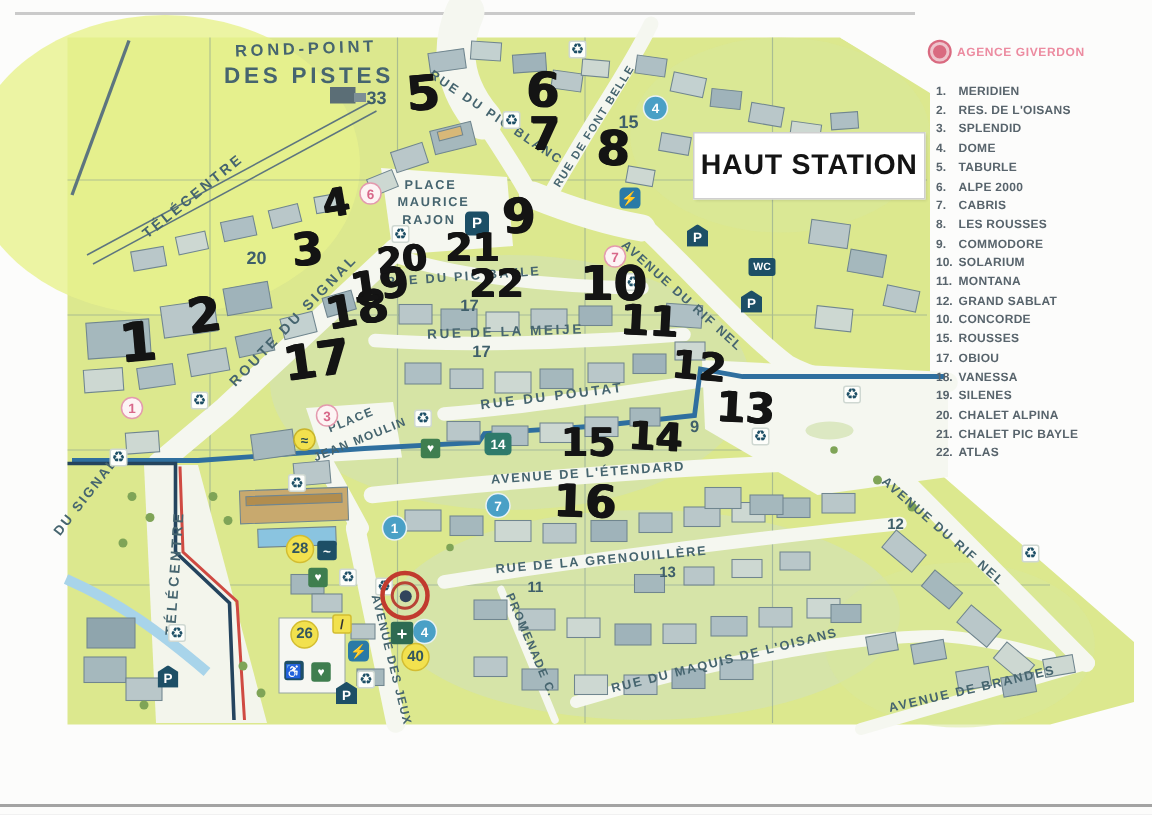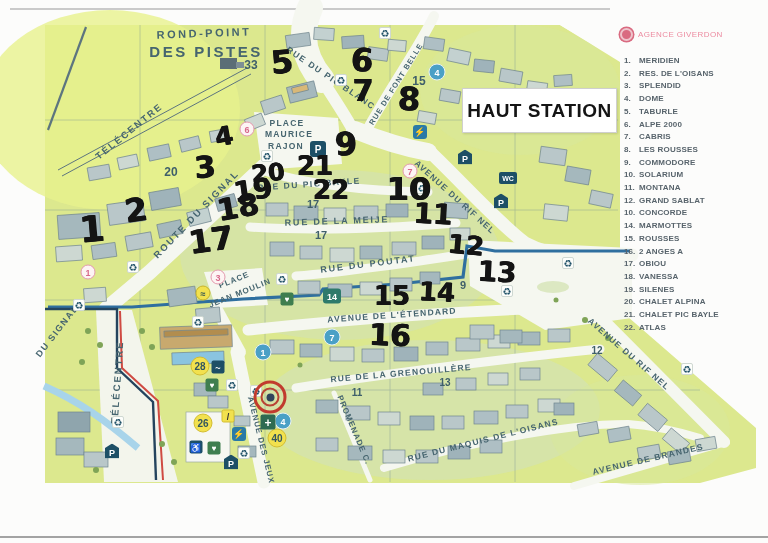--- a/index.html
+++ b/index.html
@@ -42,21 +42,21 @@
   
   .sign{position:absolute;left:462px;top:88px;width:153px;height:43px;background:#fff;
         border:1px solid #cfcfcf;box-shadow:1px 1px 2px rgba(0,0,0,.12);
         display:flex;align-items:center;justify-content:center;
         font-size:19px;font-weight:800;letter-spacing:.5px;color:#141414;}
   
   .legend{position:absolute;left:618px;top:28px;width:148px;color:#58646c;}
   .legend-head{display:flex;align-items:center;gap:5px;margin-left:2px;}
   .logo{width:13px;height:13px;border-radius:50%;background:#d96a80;border:2px solid #eec4cc;
         box-shadow:0 0 0 1.5px #d96a80;display:inline-block;box-sizing:border-box;}
-  .agency{color:#ec8ba0;font-size:8px;font-weight:400;letter-spacing:.4px;}
+  .agency{color:#ec8ba0;font-size:8px;font-weight:700;letter-spacing:.4px;}
   .legend-items{margin-top:14px;margin-left:6px;}
   .li{display:flex;line-height:12.7px;font-size:8px;}
   .li-num{width:15px;font-weight:700;}
   .li-name{font-weight:600;letter-spacing:.2px;}
 </style>
 </head>
 <body>
 
 <div class="paper">
 
@@ -421,32 +421,24 @@
         </div>
       <div class="li">
           <span class="li-num">12.</span>
           <span class="li-name">GRAND SABLAT</span>
         </div>
       <div class="li">
           <span class="li-num">10.</span>
           <span class="li-name">CONCORDE</span>
         </div>
       <div class="li">
-          <span class="li-num">14.</span>
-          <span class="li-name">MARMOTTES</span>
-        </div>
-      <div class="li">
           <span class="li-num">15.</span>
           <span class="li-name">ROUSSES</span>
         </div>
       <div class="li">
-          <span class="li-num">16.</span>
-          <span class="li-name">2 ANGES A</span>
-        </div>
-      <div class="li">
           <span class="li-num">17.</span>
           <span class="li-name">OBIOU</span>
         </div>
       <div class="li">
           <span class="li-num">18.</span>
           <span class="li-name">VANESSA</span>
         </div>
       <div class="li">
           <span class="li-num">19.</span>
           <span class="li-name">SILENES</span>

